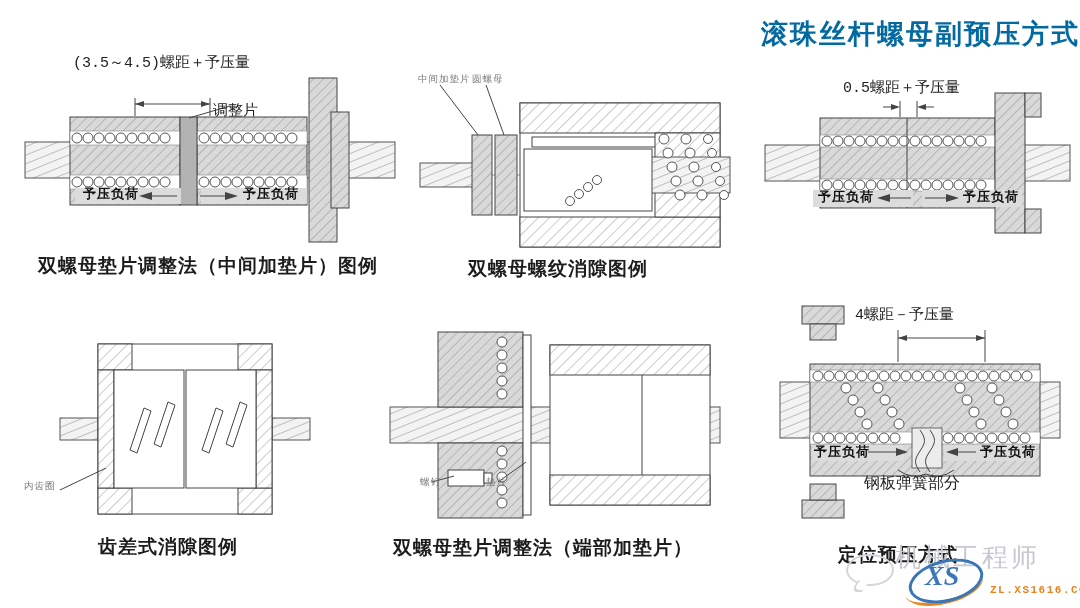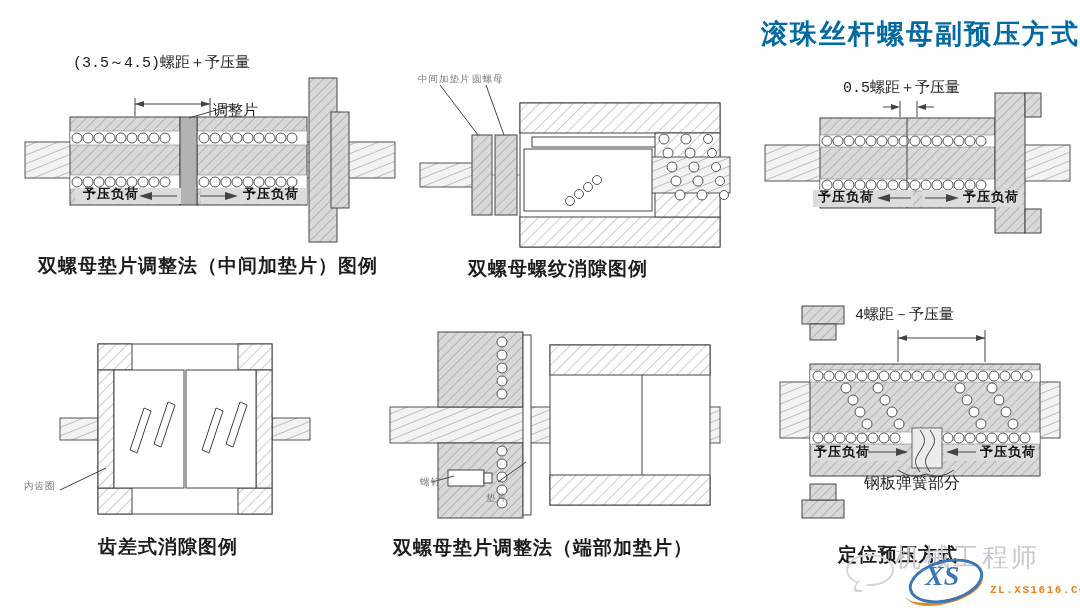--- a/index.html
+++ b/index.html
@@ -303,21 +303,21 @@
       <rect x="58" y="160" width="36" height="16" fill="#fff" stroke="#444"></rect>
       <rect x="94" y="163" width="8" height="10" fill="#fff" stroke="#444"></rect>
       <rect x="160" y="35" width="160" height="160" fill="#fff" stroke="#444"></rect>
       <rect x="160" y="35" width="160" height="30" fill="url(#hw)" stroke="#444"></rect>
       <rect x="160" y="165" width="160" height="30" fill="url(#hw)" stroke="#444"></rect>
       <line x1="252" y1="65" x2="252" y2="165"></line>
       <line x1="42" y1="172" x2="64" y2="166"></line>
       <line x1="108" y1="172" x2="136" y2="152"></line>
     </svg>
     <span class="lbl tiny" style="left:30px;top:168px">螺钉</span>
-    <span class="lbl tiny" style="left:96px;top:184px">垫片</span>
+    <span class="lbl tiny" style="left:96px;top:168px">垫片</span>
   </div>
   <div class="caption" style="left:393px;top:535px">双螺母垫片调整法（端部加垫片）</div>
 
   <div class="fig" style="left:780px;top:300px;width:280px;height:225px">
     <svg width="280" height="225" viewBox="0 0 280 225">
       <line class="cl" x1="0" y1="110" x2="280" y2="110" stroke-dasharray="16 5 4 5"></line>
       <rect x="0" y="82" width="280" height="56" fill="url(#th)" stroke="#555"></rect>
       <rect x="30" y="64" width="230" height="112" fill="url(#hg)" stroke="#444"></rect>
       <rect x="22" y="6" width="42" height="18" fill="url(#hg)" stroke="#444"></rect>
       <rect x="30" y="24" width="26" height="16" fill="url(#hg)" stroke="#444"></rect>

